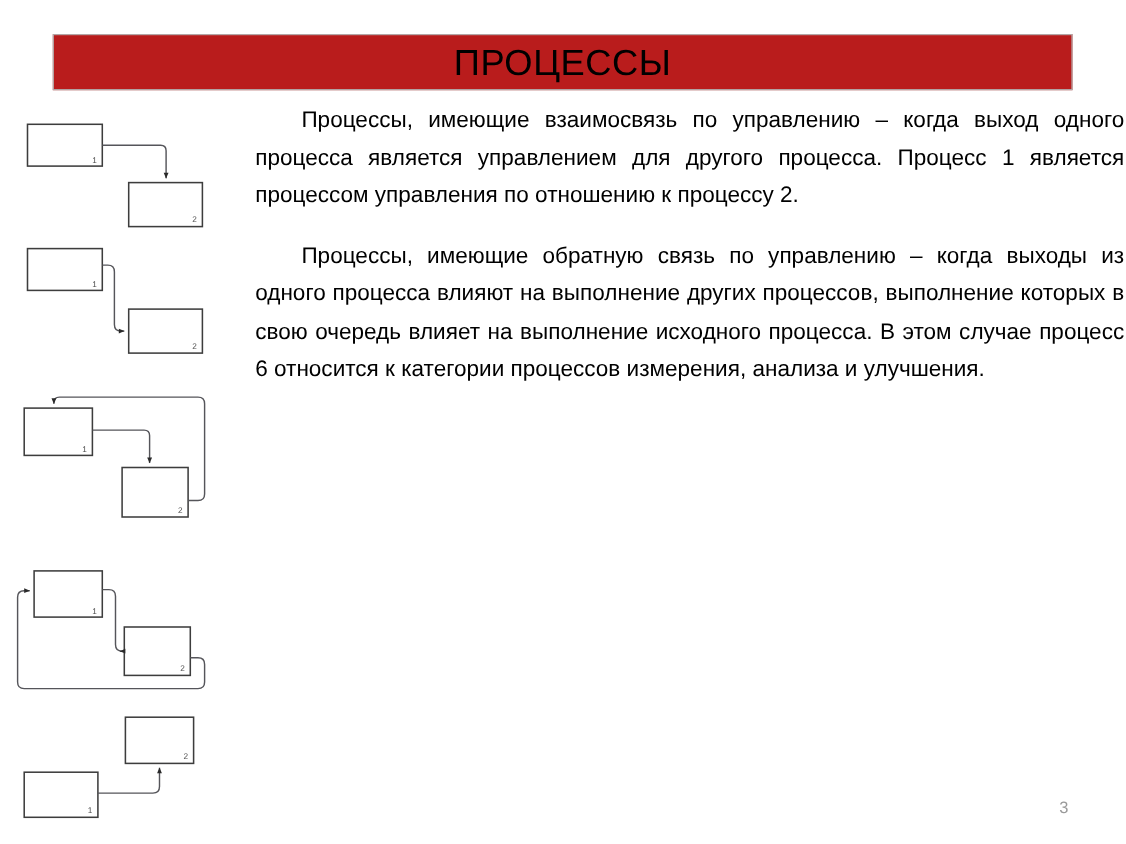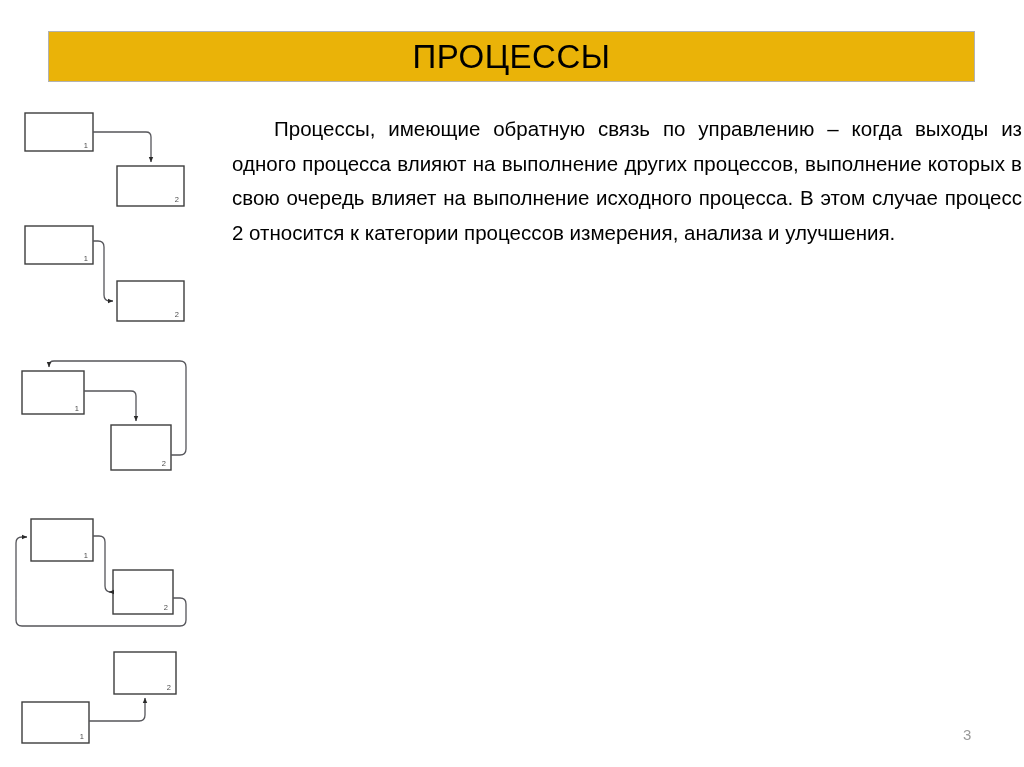--- a/index.html
+++ b/index.html
@@ -21,21 +21,21 @@
     position: absolute;
     left: 48px;
     top: 31px;
     width: 927px;
     height: 51px;
     border: 1px solid #b2b2b2;
     box-sizing: border-box;
     display: flex;
     align-items: center;
     justify-content: center;
-    background: #eab308;
+    background: #b91c1c;
   }
   .title-text {
     font-size: 33px;
     font-weight: 400;
     letter-spacing: 0.5px;
     color: #000000;
     line-height: 1;
     white-space: nowrap;
   }
 
@@ -150,16 +150,17 @@
       <rect class="dg-box" x="114" y="652" width="62" height="42"></rect>
       <text class="dg-label" x="171" y="690" text-anchor="end">2</text>
       <rect class="dg-box" x="22" y="702" width="67" height="41"></rect>
       <text class="dg-label" x="84" y="739" text-anchor="end">1</text>
       <path class="dg-line" d="M89,721 L139,721 Q145,721 145,715 L145,698" marker-end="url(#arrow)"></path>
     </g>
   </svg>
 </div>
 
 <div class="text-col">
-  <p class="para gap">Процессы, имеющие обратную связь по управлению – когда выходы из одного процесса влияют на выполнение других процессов, выполнение которых в свою очередь влияет на выполнение исходного процесса. В этом случае процесс 2 относится к категории процессов измерения, анализа и улучшения.</p>
+  <p class="para">Процессы, имеющие взаимосвязь по управлению – когда выход одного процесса является управлением для другого процесса. Процесс 1 является процессом управления по отношению к процессу 2.</p>
+  <p class="para gap">Процессы, имеющие обратную связь по управлению – когда выходы из одного процесса влияют на выполнение других процессов, выполнение которых в свою очередь влияет на выполнение исходного процесса. В этом случае процесс 6 относится к категории процессов измерения, анализа и улучшения.</p>
 </div>
 
 <div class="page-num">3</div>
 
 </body></html>

